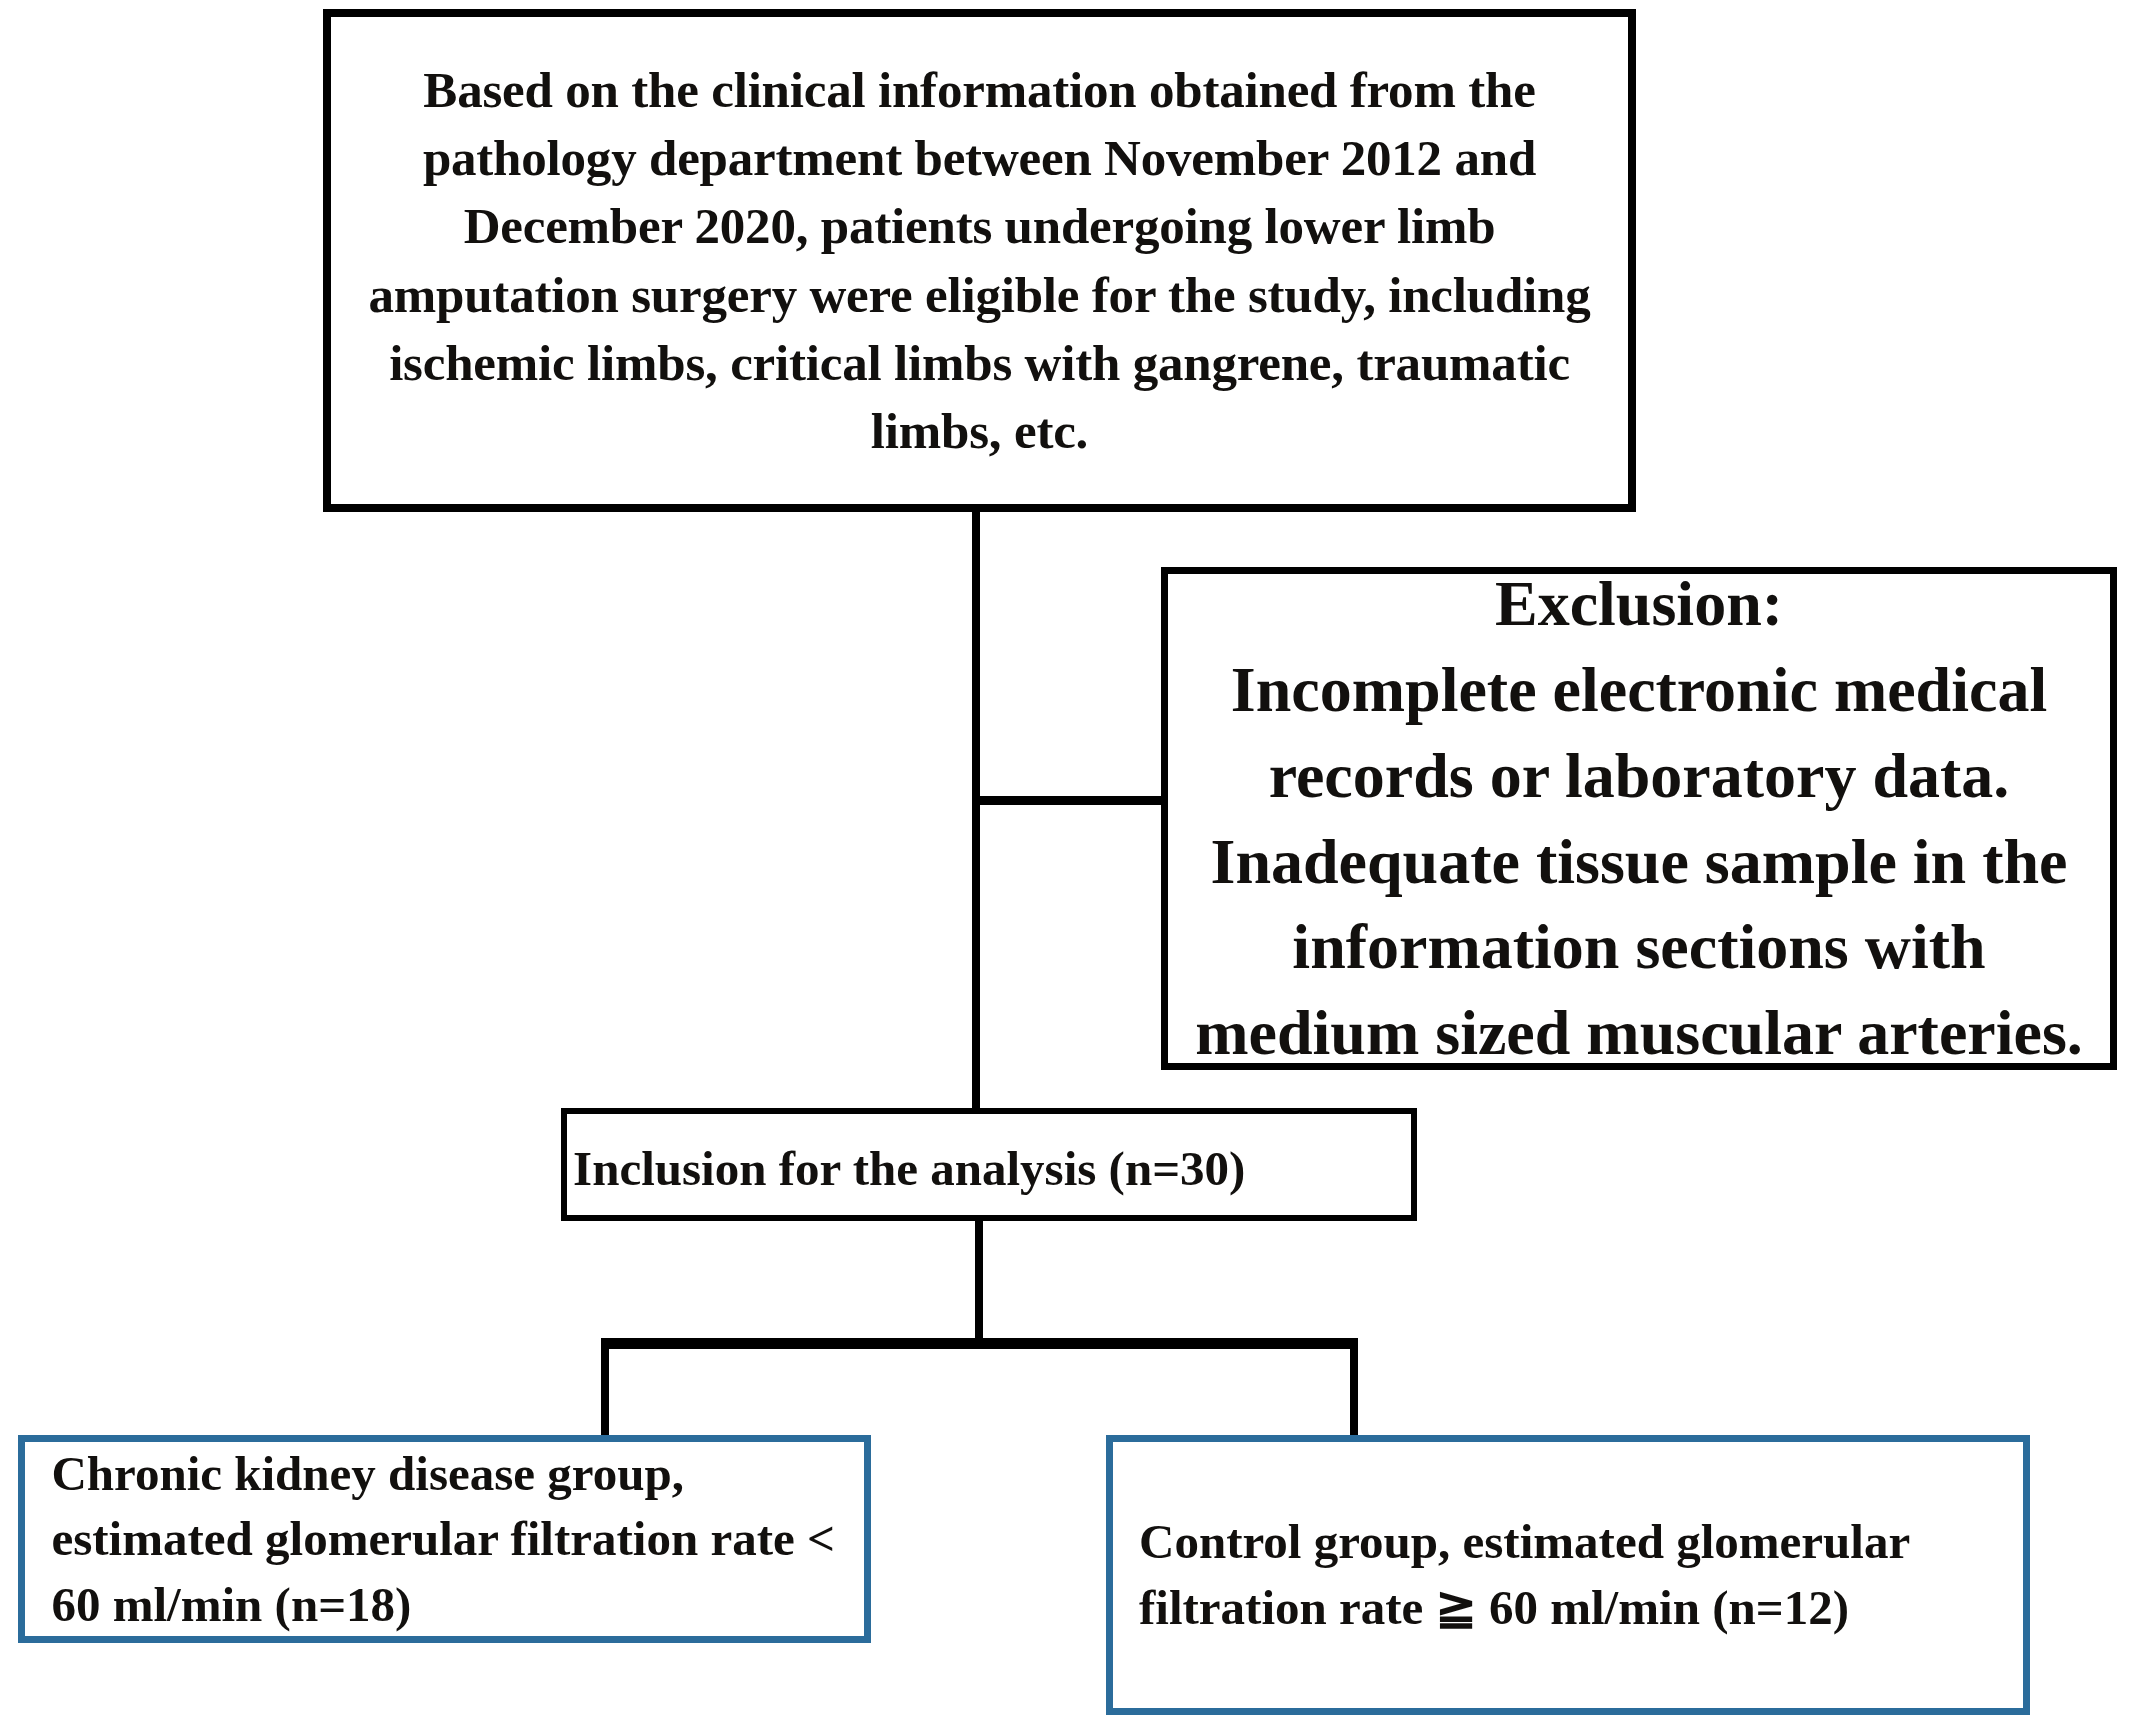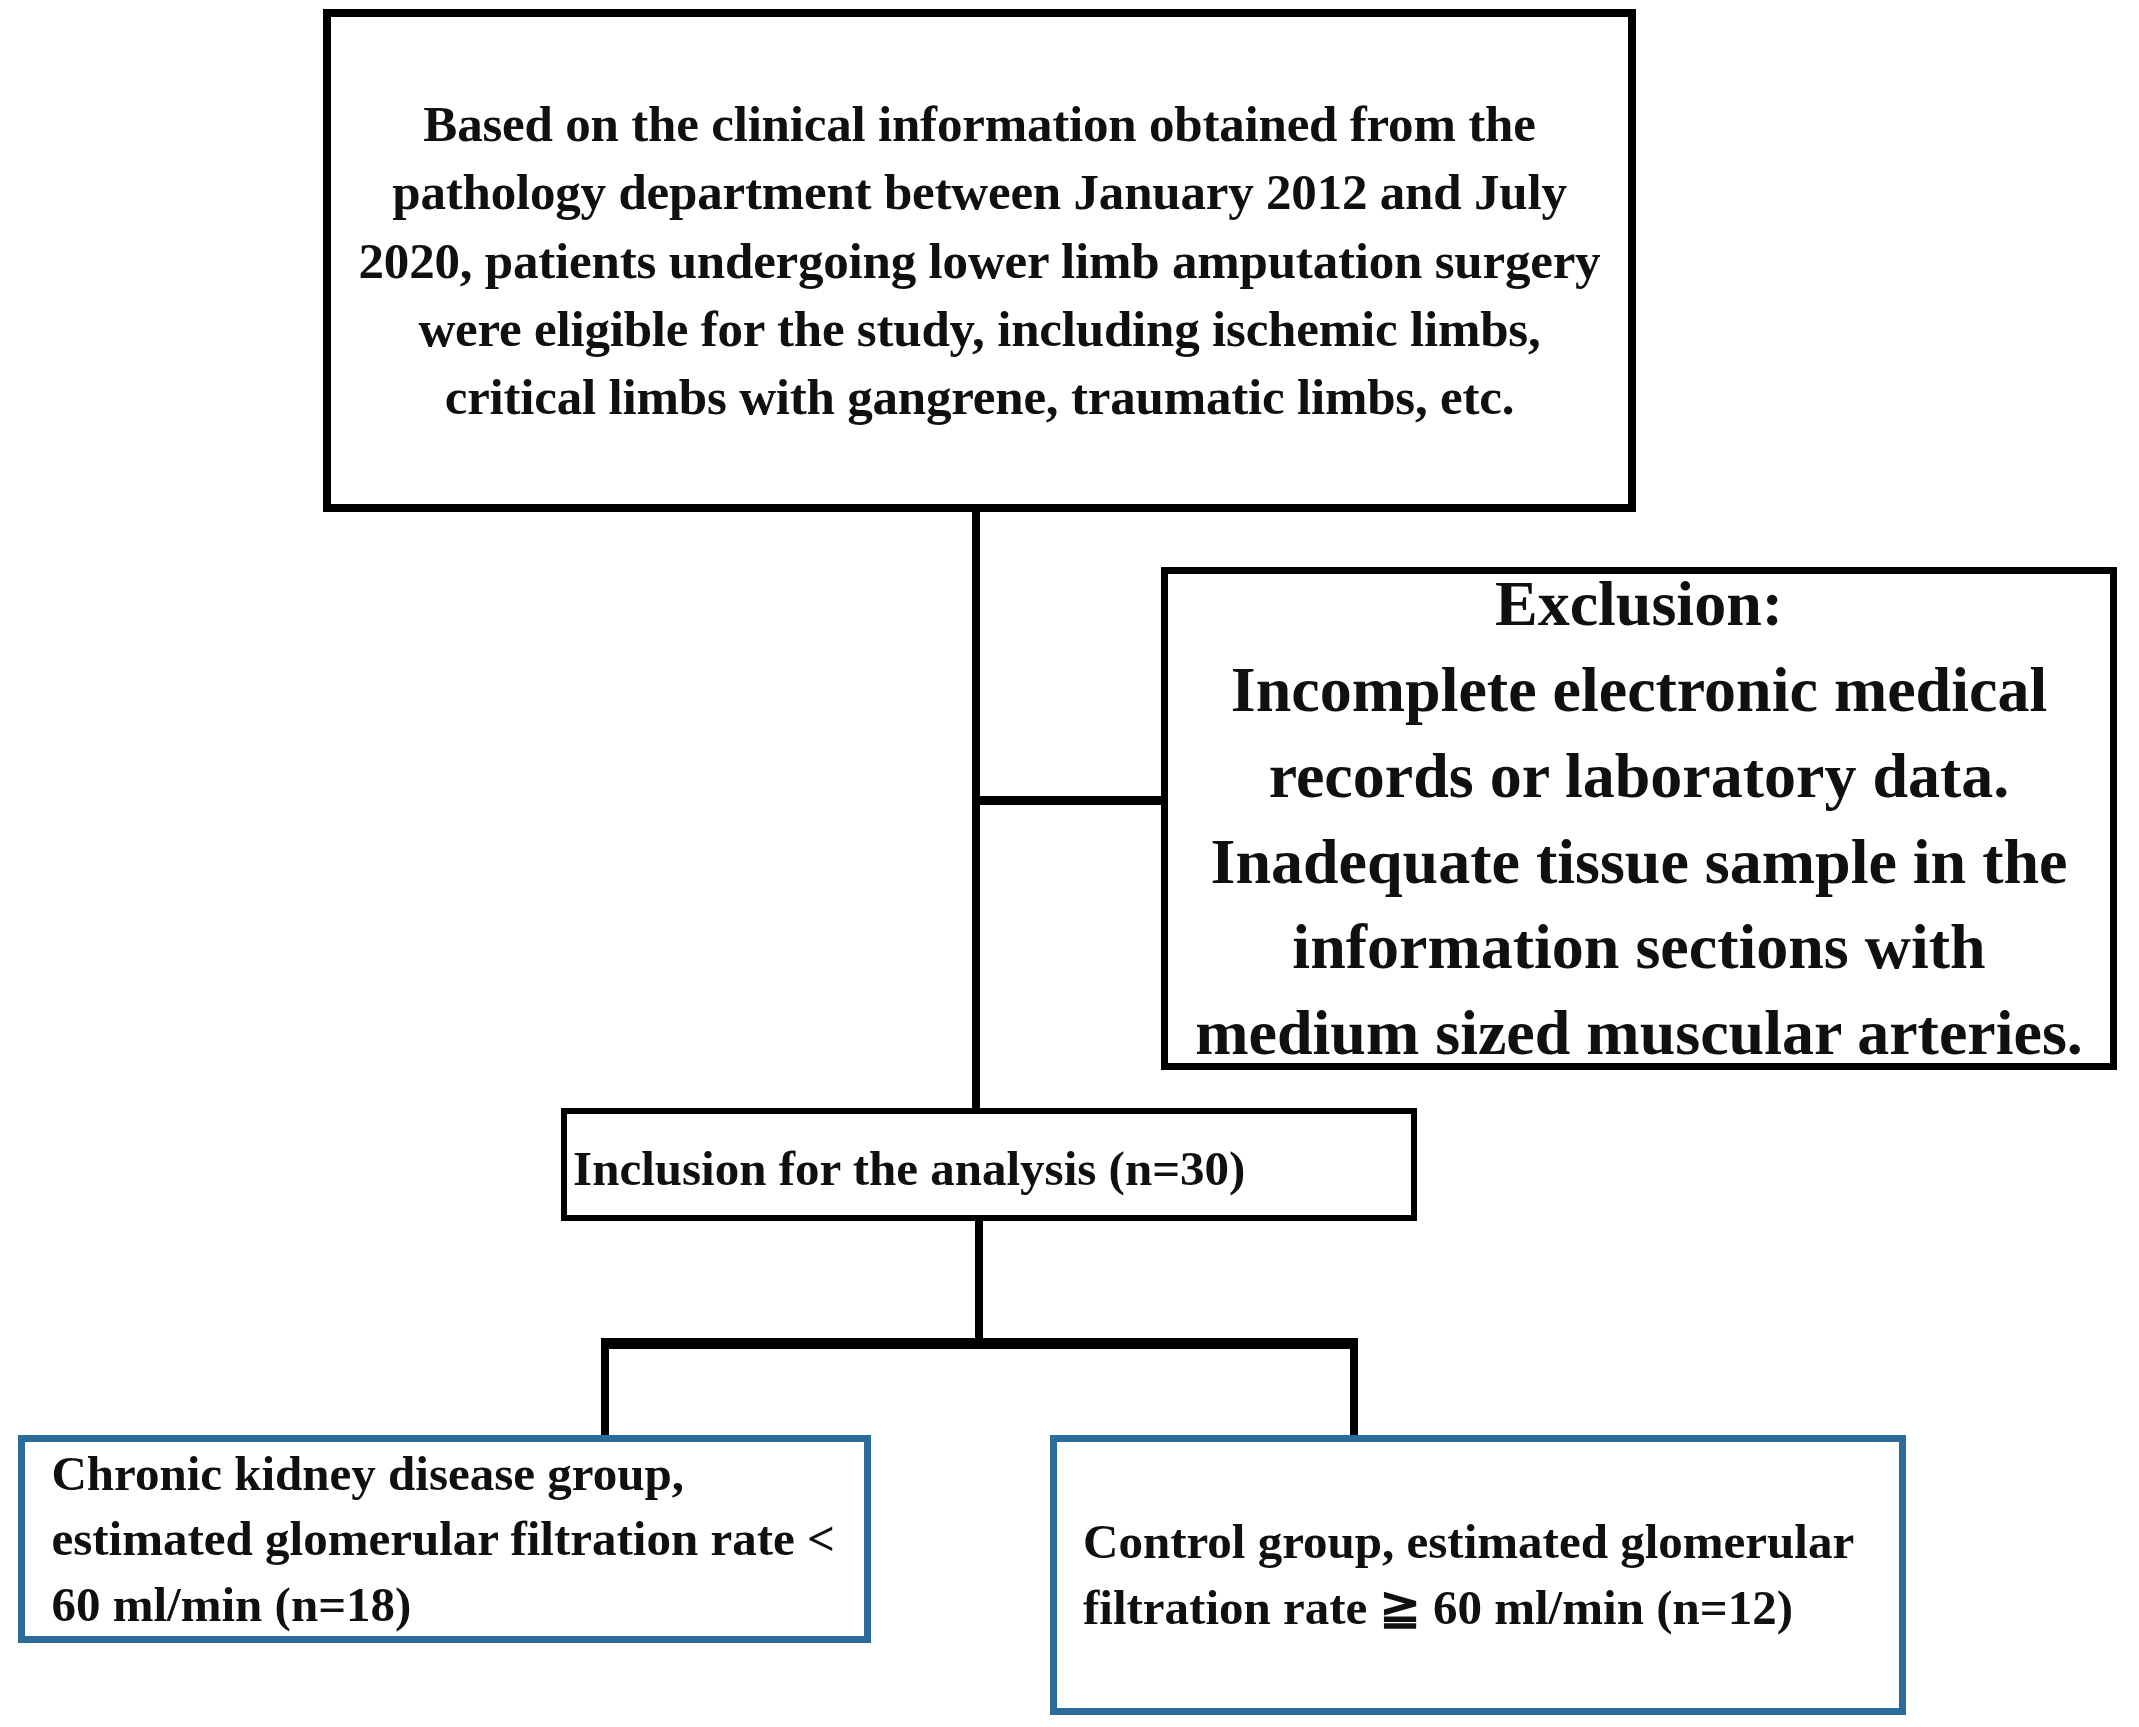--- a/index.html
+++ b/index.html
@@ -90,23 +90,23 @@
     font-size: 49px;
     text-align: left;
   }
   #box-ckd {
     left: 18.4px;
     top: 1435px;
     width: 853px;
     height: 208px;
   }
   #box-control {
-    left: 1050px;
+    left: 1106px;
     top: 1435px;
-    width: 856px;
+    width: 924px;
     height: 280px;
   }
 
   
   .conn {
     position: absolute;
     background: #000000;
   }
   .conn.v { width: 8.4px; }
   .conn.h { height: 9.2px; }
@@ -122,21 +122,21 @@
 
   <div class="conn v" style="left:975px; top:1220px; height:124px;"></div>
 
   <div class="conn h" style="left:601px; top:1338px; width:757px; height:10.8px;"></div>
 
   <div class="conn v" style="left:601px; top:1338px; height:100px;"></div>
 
   <div class="conn v" style="left:1350px; top:1338px; height:100px;"></div>
 
   <div id="box-source" class="node">
-    <div class="txt">Based on the clinical information obtained from the pathology department between January 2012 and July 2020, patients undergoing lower limb amputation surgery were eligible for the study, including ischemic limbs, critical limbs with gangrene, traumatic limbs, etc.</div>
+    <div class="txt">Based on the clinical information obtained from the pathology department between November 2012 and December 2020, patients undergoing lower limb amputation surgery were eligible for the study, including ischemic limbs, critical limbs with gangrene, traumatic limbs, etc.</div>
   </div>
 
   <div id="box-exclusion" class="node">
     <div class="txt">
       <span class="heading">Exclusion:</span>
       <span>Incomplete electronic medical records or laboratory data. Inadequate tissue sample in the information sections with medium sized muscular arteries.</span>
     </div>
   </div>
 
   <div id="box-inclusion" class="node">

